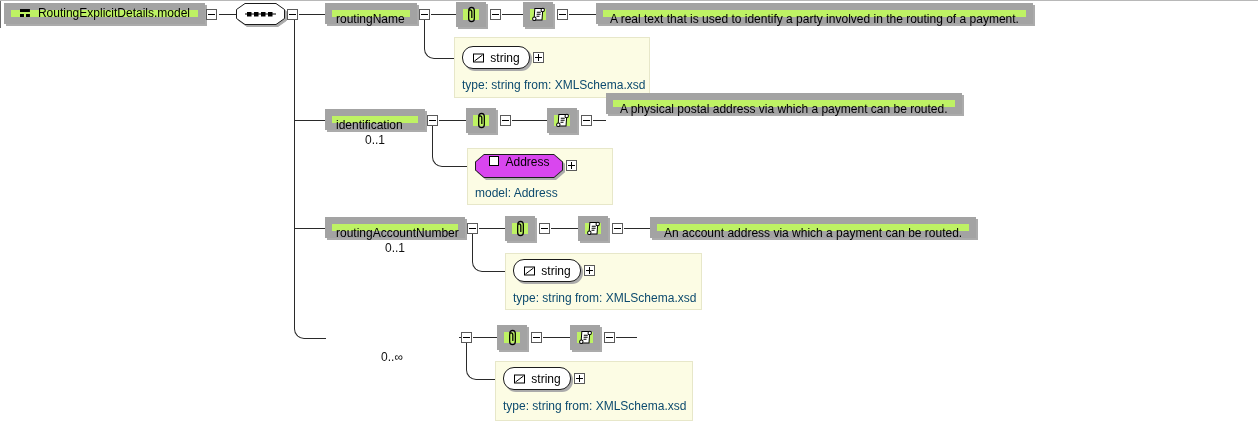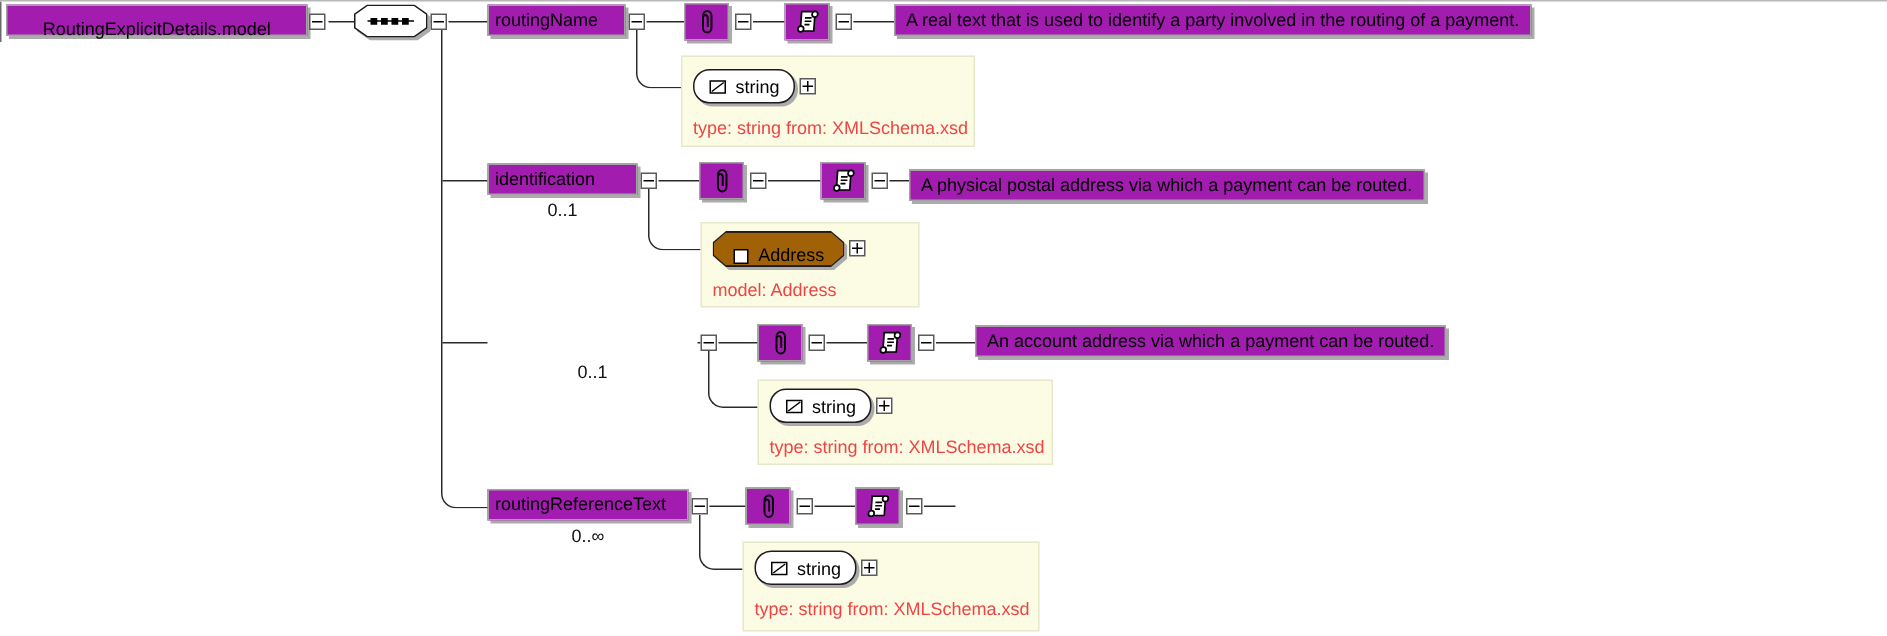--- a/index.html
+++ b/index.html
@@ -6,47 +6,47 @@
   .canvas {
     position:relative; width:1258px; height:424px; overflow:hidden;
     background:#fff; font-family:"Liberation Sans", sans-serif; font-size:12px; color:#000;
     border-top:1px solid #b8b8b8; border-bottom:1px solid #cfcfcf;
   }
   
   .hline { position:absolute; height:0; border-top:1px solid #2a2a2a; }
   .elbow { position:absolute; border-left:1px solid #2a2a2a; border-bottom:1px solid #2a2a2a;
            border-bottom-left-radius:10px; }
   
-  .nbox { position:absolute; box-sizing:border-box; background:#a21caf; border:1px solid #a3a3a3;
-          box-shadow:2px 2px 0 0 #ababab;flex-direction:column; }
+  .nbox { position:absolute; box-sizing:border-box; background:#bef264; border:7px solid #a3a3a3;
+          box-shadow:2px 2px 0 0 #ababab; }
   .ebox { height:21px; line-height:19px; text-align:left; white-space:nowrap; padding:0 4px; }
   .desc { height:21px; line-height:19px; white-space:nowrap; padding:0 7px; }
   .ibox { width:30px; height:25px; display:flex; align-items:center; justify-content:center; }
   .rootbox { height:21px; line-height:19px; display:flex; align-items:center; gap:6px;
              padding:0 8px; white-space:nowrap; }
   
   .pm { position:absolute; width:11px; height:11px; box-sizing:border-box; background:#fff;
         border:1px solid #5a5a5a; }
   .pm::before { content:''; position:absolute; left:1px; right:1px; top:4px; height:1px; background:#000; }
   .pm.plus::after { content:''; position:absolute; top:1px; bottom:1px; left:4px; width:1px; background:#000; }
   
   .ybox { position:absolute; box-sizing:border-box; background:#fcfce4; border:1px solid #e7e7c9; }
-  .cap  { position:absolute; color:#ef4444; white-space:nowrap; }
+  .cap  { position:absolute; color:#0c4a6e; white-space:nowrap; }
   .card { position:absolute; text-align:center; color:#111; }
   
   .pill { position:absolute; box-sizing:border-box; height:23px; background:#fff; border:1px solid #1c1c1c;
           border-radius:11px; display:flex; align-items:center; justify-content:center; gap:5px;
           box-shadow:2px 2px 0 0 #ababab; white-space:nowrap; }
   .octwrap { position:absolute; filter:drop-shadow(2px 2px 0 #ababab); }
   .octo { position:relative; height:24px;
           clip-path:polygon(9px 0, calc(100% - 9px) 0, 100% 32%, 100% 68%, calc(100% - 9px) 100%, 9px 100%, 0 68%, 0 32%);
           background:#1c1c1c; }
   .octo-in { position:absolute; left:1px; top:1px; right:1px; bottom:1px;
           clip-path:polygon(8px 0, calc(100% - 8px) 0, 100% 32%, 100% 68%, calc(100% - 8px) 100%, 8px 100%, 0 68%, 0 32%);
-          background:#a16207; display:flex; align-items:flex-end; justify-content:center; gap:5px; white-space:nowrap; }
+          background:#d946ef; display:flex; align-items:flex-start; justify-content:center; gap:5px; white-space:nowrap; }
   .seqsvg { position:absolute; filter:drop-shadow(2px 2px 0 #ababab); }
   .edge-left { position:absolute; left:0; top:0; width:1px; height:27px; background:#6b6b6b; }
 </style>
 </head>
 <body>
 
 <div class="canvas">
   <div class="edge-left"></div>
 
   <div class="hline" style="left:219px;top:13px;width:17px;"></div>
@@ -149,21 +149,21 @@
         <circle cx="12" cy="4" r="1.7" fill="#fff" stroke="#000" stroke-width="1"></circle>
         <circle cx="4.2" cy="12.8" r="1.7" fill="#fff" stroke="#000" stroke-width="1"></circle>
         <line x1="6.2" y1="6.2" x2="10.2" y2="6.2" stroke="#000" stroke-width="1"></line>
         <line x1="6.2" y1="8.2" x2="10.2" y2="8.2" stroke="#000" stroke-width="1"></line>
         <line x1="6.2" y1="10.2" x2="9.2" y2="10.2" stroke="#000" stroke-width="1"></line>
       </g>
     </svg>
   </div>
   <div class="pm" style="left:581px;top:114px;"></div>
 
-  <div class="nbox desc" style="left:606px;top:112px;">
+  <div class="nbox desc" style="left:606px;top:92px;">
     <span>A physical postal address via which a payment can be routed.</span>
   </div>
 
   <div class="ybox" style="left:467px;top:147px;width:146px;height:57px;"></div>
   <div class="octwrap" style="left:475px;top:153px;">
     <div class="octo" style="width:88px;">
       <div class="octo-in">
         <svg width="12" height="12" viewBox="0 0 12 12">
           <rect x="1.5" y="1.5" width="9" height="9" fill="#fff" stroke="#000" stroke-width="1"></rect>
         </svg>
@@ -173,20 +173,23 @@
   </div>
   <div class="pm plus" style="left:566px;top:159px;"></div>
   <div class="cap" style="left:475px;top:185px;">model: Address</div>
 
   <div class="hline" style="left:465px;top:227px;width:3px;"></div>
   <div class="hline" style="left:479px;top:227px;width:26px;"></div>
   <div class="hline" style="left:551px;top:227px;width:27px;"></div>
   <div class="hline" style="left:624px;top:227px;width:26px;"></div>
   <div class="elbow" style="left:472px;top:233px;width:33px;height:37px;"></div>
 
+  <div class="nbox ebox" style="left:325px;top:216px;width:140px;">
+    <span>routingAccountNumber</span>
+  </div>
   <div class="card" style="left:325px;top:240px;width:140px;">0..1</div>
   <div class="pm" style="left:467px;top:222px;"></div>
 
   <div class="nbox ibox" style="left:505px;top:215px;">
     <svg width="15" height="21" viewBox="0 0 14 20">
       <path d="M4.3 6.2 a2.7 3 0 0 1 5.4 0 v7.6 a2.7 3 0 0 1 -5.4 0 v-6.4 a1.5 1.7 0 0 1 3 0 v6" fill="none" stroke="#000" stroke-width="1.2"></path>
     </svg>
   </div>
   <div class="pm" style="left:539px;top:222px;"></div>
 
@@ -218,23 +221,20 @@
   </div>
   <div class="pm plus" style="left:584px;top:264px;"></div>
   <div class="cap" style="left:513px;top:290px;">type: string from: XMLSchema.xsd</div>
 
   <div class="hline" style="left:459px;top:336px;width:3px;"></div>
   <div class="hline" style="left:473px;top:336px;width:24px;"></div>
   <div class="hline" style="left:543px;top:336px;width:27px;"></div>
   <div class="hline" style="left:616px;top:336px;width:21px;"></div>
   <div class="elbow" style="left:466px;top:342px;width:29px;height:36px;"></div>
 
-  <div class="nbox ebox" style="left:325px;top:325px;width:134px;">
-    <span>routingReferenceText</span>
-  </div>
   <div class="card" style="left:325px;top:349px;width:134px;">0..∞</div>
   <div class="pm" style="left:461px;top:331px;"></div>
 
   <div class="nbox ibox" style="left:497px;top:324px;">
     <svg width="15" height="21" viewBox="0 0 14 20">
       <path d="M4.3 6.2 a2.7 3 0 0 1 5.4 0 v7.6 a2.7 3 0 0 1 -5.4 0 v-6.4 a1.5 1.7 0 0 1 3 0 v6" fill="none" stroke="#000" stroke-width="1.2"></path>
     </svg>
   </div>
   <div class="pm" style="left:531px;top:331px;"></div>
 

